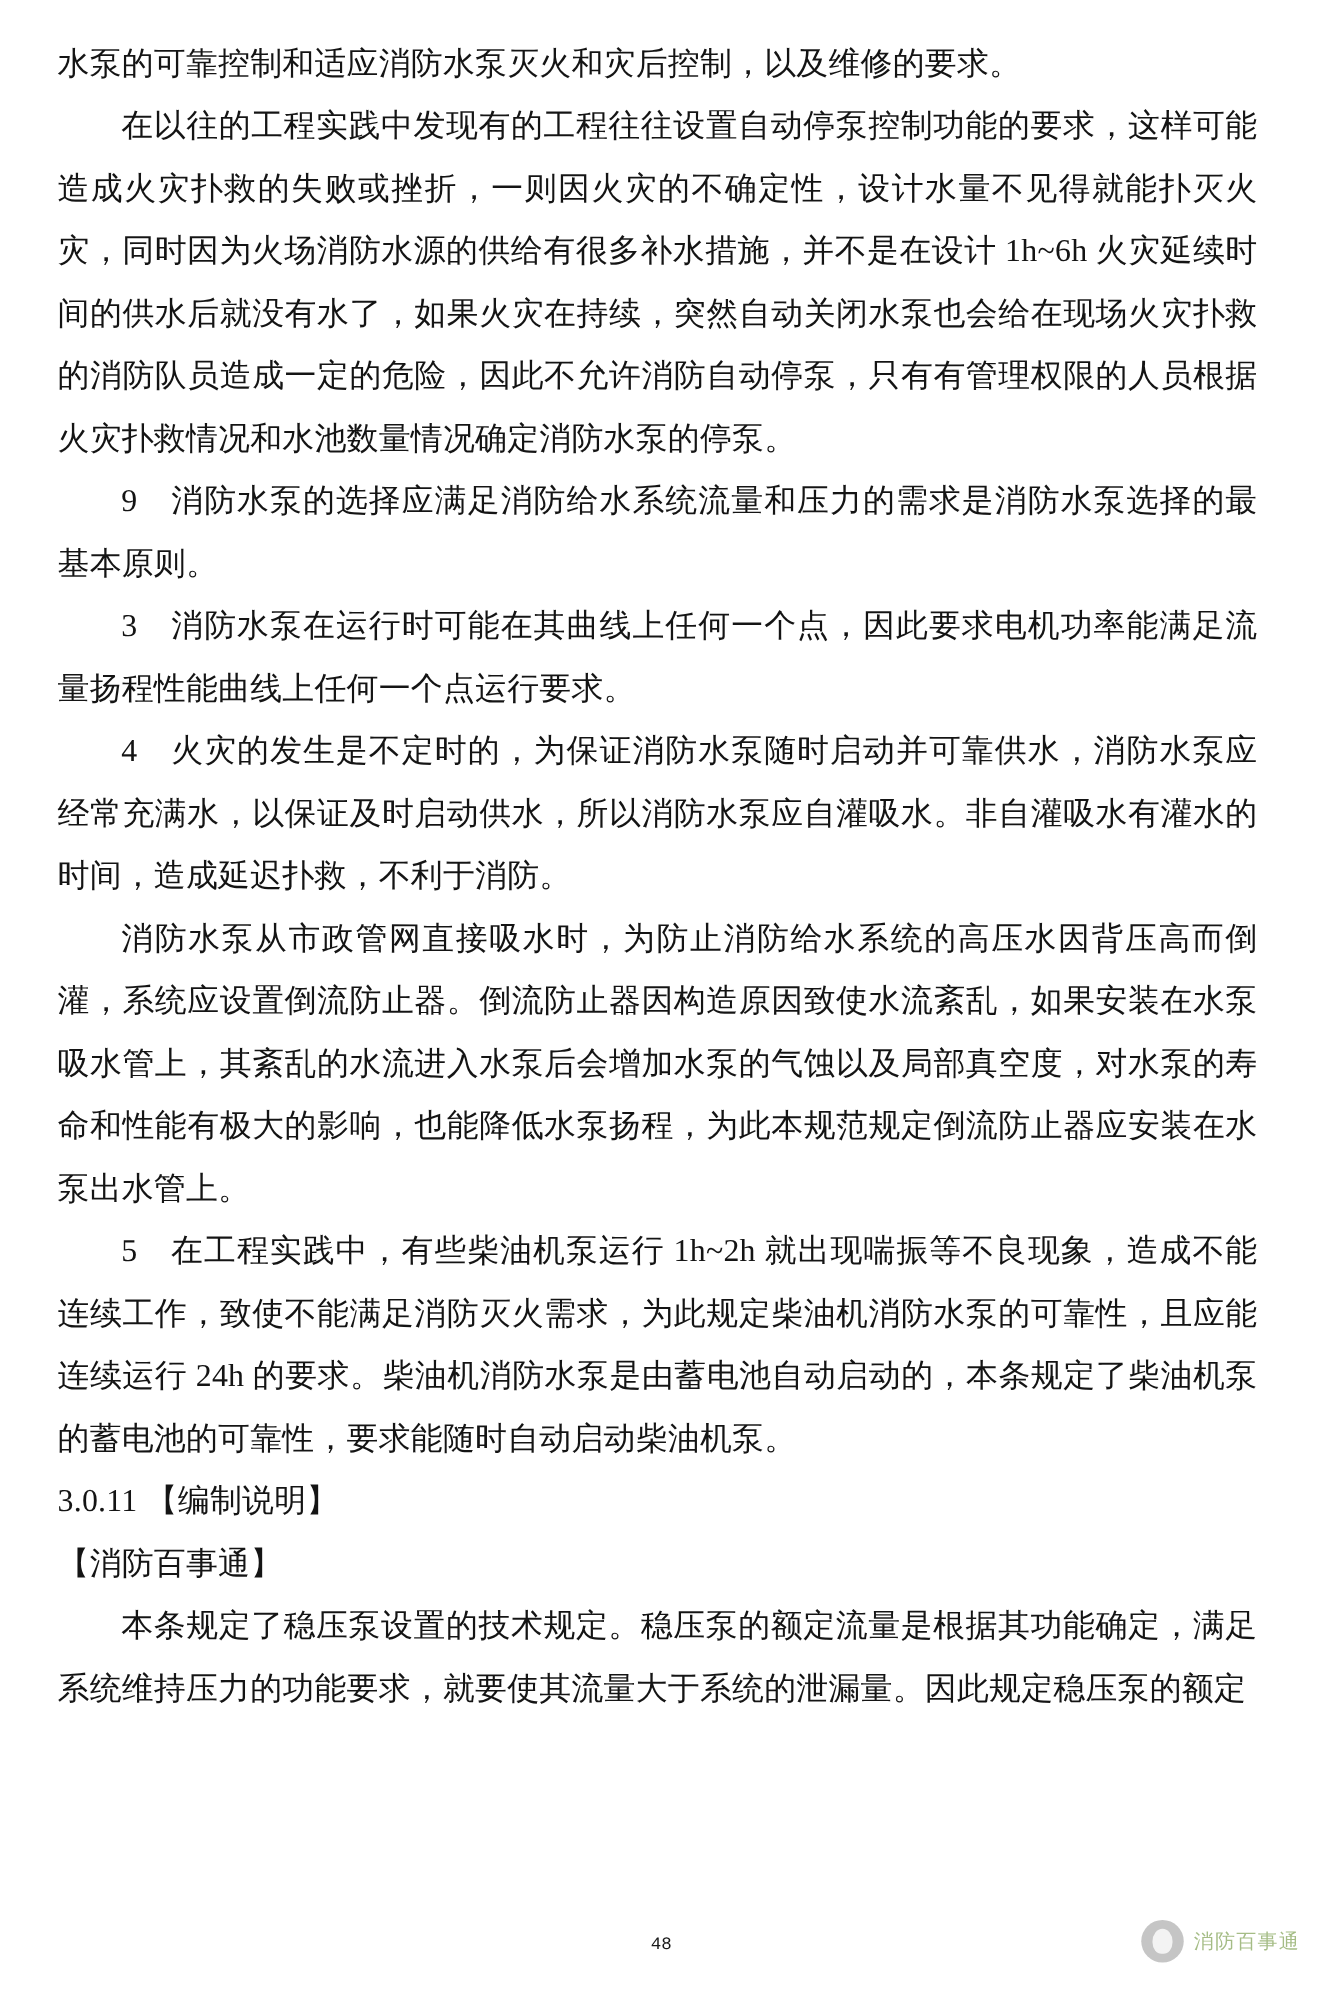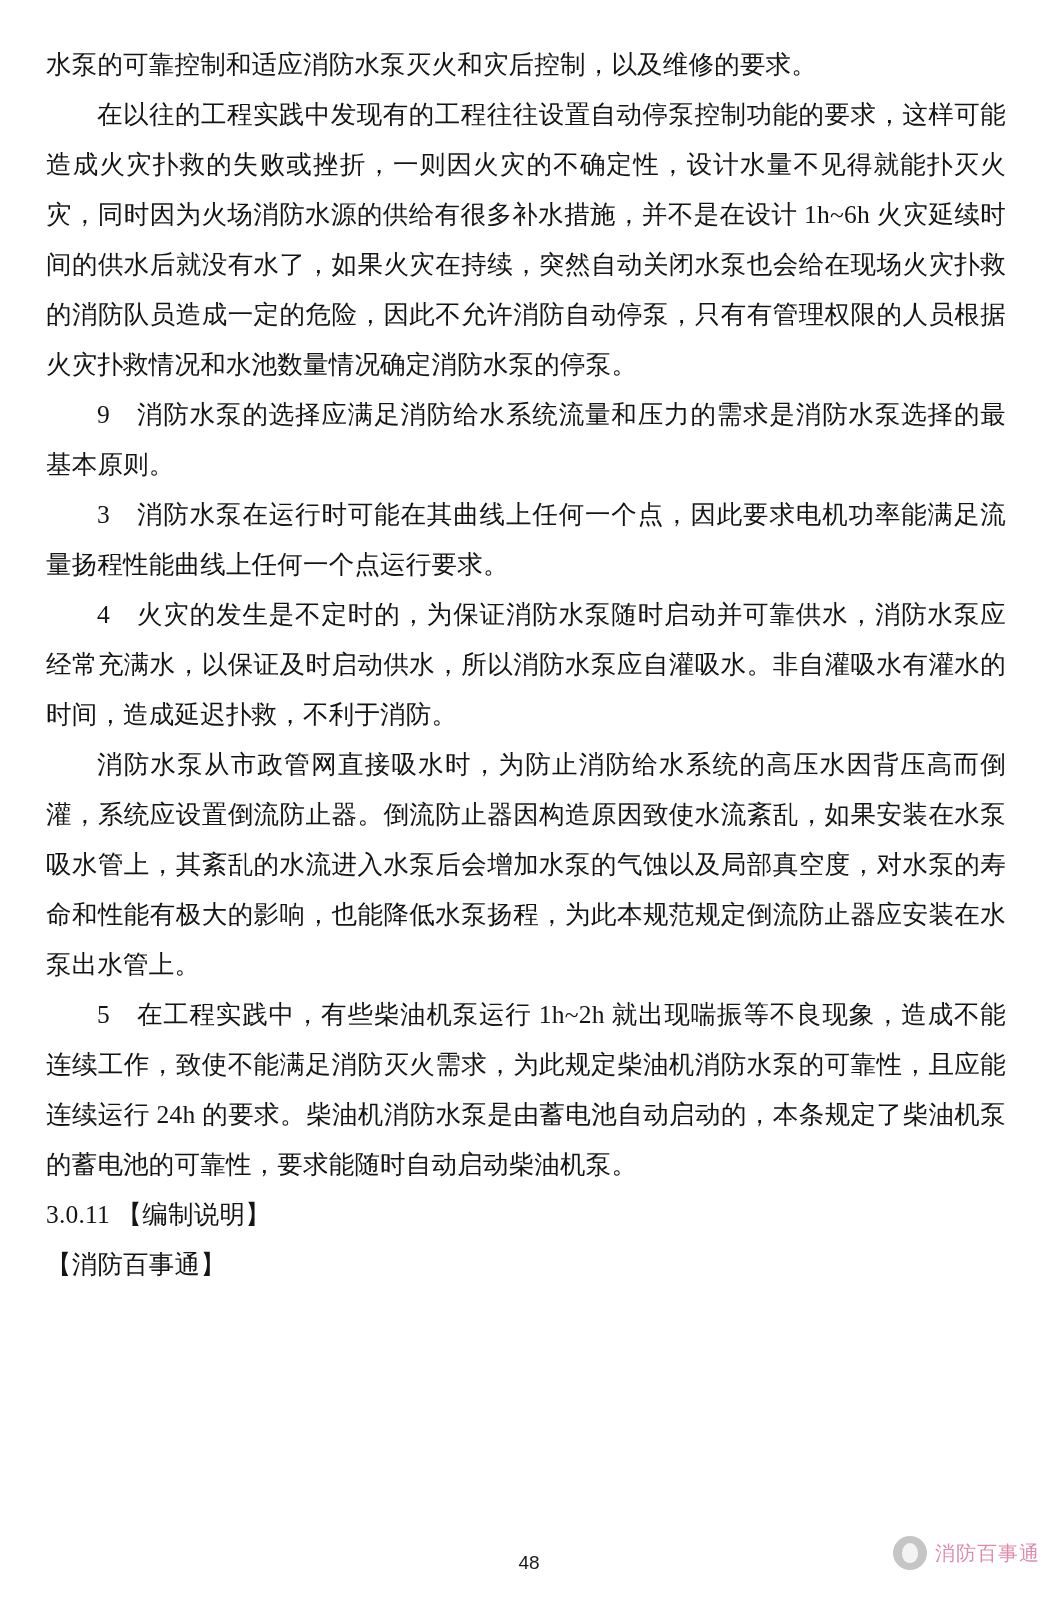--- a/index.html
+++ b/index.html
@@ -11,21 +11,21 @@
     width: 1058px;
     height: 1600px;
     position: relative;
     font-family: "Liberation Serif", "DejaVu Serif", serif;
     color: #141414;
     overflow: hidden;
   }
   .page {
     position: absolute;
     inset: 0;
-    padding: 40px 52px 0 46px;
+    padding: 26px 52px 0 46px;
     box-sizing: border-box;
   }
   .body-text {
     font-size: 25.5px;
     line-height: 50px;
     text-align: justify;
     text-justify: inter-ideograph;
     letter-spacing: 0.2px;
   }
   p {
@@ -37,24 +37,24 @@
   .noindent {
     text-indent: 0;
   }
   .heading-line {
     text-indent: 0;
   }
   .footer {
     position: absolute;
     left: 0;
     right: 0;
-    bottom: 26px;
+    bottom: 36px;
     text-align: center;
-    font-size: 19px;
-    font-family: Liberation Sans, sans-serif;
+    font-size: 14px;
+    font-family: Liberation Mono, monospace;
     color: #1a1a1a;
   }
   .watermark {
     position: absolute;
     right: 18px;
     bottom: 30px;
     display: flex;
     align-items: center;
     gap: 8px;
     opacity: 0.5;
@@ -71,41 +71,42 @@
     content: "";
     position: absolute;
     left: 9px;
     top: 7px;
     width: 16px;
     height: 20px;
     border-radius: 50% 50% 45% 45%;
     background: #e9e9e9;
   }
   .wm-text {
-    font-size: 20px;
-    color: #be185d;
+    font-size: 16px;
+    color: #4d7c0f;
     font-family: "Liberation Sans", sans-serif;
     letter-spacing: 1px;
     white-space: nowrap;
   }
 </style>
 </head>
 <body>
 
 <div class="page">
   <div class="body-text">
     <p class="noindent">水泵的可靠控制和适应消防水泵灭火和灾后控制，以及维修的要求。</p>
     <p class="indent">在以往的工程实践中发现有的工程往往设置自动停泵控制功能的要求，这样可能造成火灾扑救的失败或挫折，一则因火灾的不确定性，设计水量不见得就能扑灭火灾，同时因为火场消防水源的供给有很多补水措施，并不是在设计 1h~6h 火灾延续时间的供水后就没有水了，如果火灾在持续，突然自动关闭水泵也会给在现场火灾扑救的消防队员造成一定的危险，因此不允许消防自动停泵，只有有管理权限的人员根据火灾扑救情况和水池数量情况确定消防水泵的停泵。</p>
     <p class="indent">9　消防水泵的选择应满足消防给水系统流量和压力的需求是消防水泵选择的最基本原则。</p>
     <p class="indent">3　消防水泵在运行时可能在其曲线上任何一个点，因此要求电机功率能满足流量扬程性能曲线上任何一个点运行要求。</p>
     <p class="indent">4　火灾的发生是不定时的，为保证消防水泵随时启动并可靠供水，消防水泵应经常充满水，以保证及时启动供水，所以消防水泵应自灌吸水。非自灌吸水有灌水的时间，造成延迟扑救，不利于消防。</p>
     <p class="indent">消防水泵从市政管网直接吸水时，为防止消防给水系统的高压水因背压高而倒灌，系统应设置倒流防止器。倒流防止器因构造原因致使水流紊乱，如果安装在水泵吸水管上，其紊乱的水流进入水泵后会增加水泵的气蚀以及局部真空度，对水泵的寿命和性能有极大的影响，也能降低水泵扬程，为此本规范规定倒流防止器应安装在水泵出水管上。</p>
     <p class="indent">5　在工程实践中，有些柴油机泵运行 1h~2h 就出现喘振等不良现象，造成不能连续工作，致使不能满足消防灭火需求，为此规定柴油机消防水泵的可靠性，且应能连续运行 24h 的要求。柴油机消防水泵是由蓄电池自动启动的，本条规定了柴油机泵的蓄电池的可靠性，要求能随时自动启动柴油机泵。</p>
     <p class="heading-line">3.0.11 【编制说明】</p>
     <p class="heading-line">【消防百事通】</p>
+    <p class="indent">本条规定了稳压泵设置的技术规定。稳压泵的额定流量是根据其功能确定，满足系统维持压力的功能要求，就要使其流量大于系统的泄漏量。因此规定稳压泵的额定</p>
   </div>
 </div>
 
 <div class="footer">48</div>
 
 <div class="watermark">
   <div class="wm-logo"></div>
   <div class="wm-text">消防百事通</div>
 </div>
 

